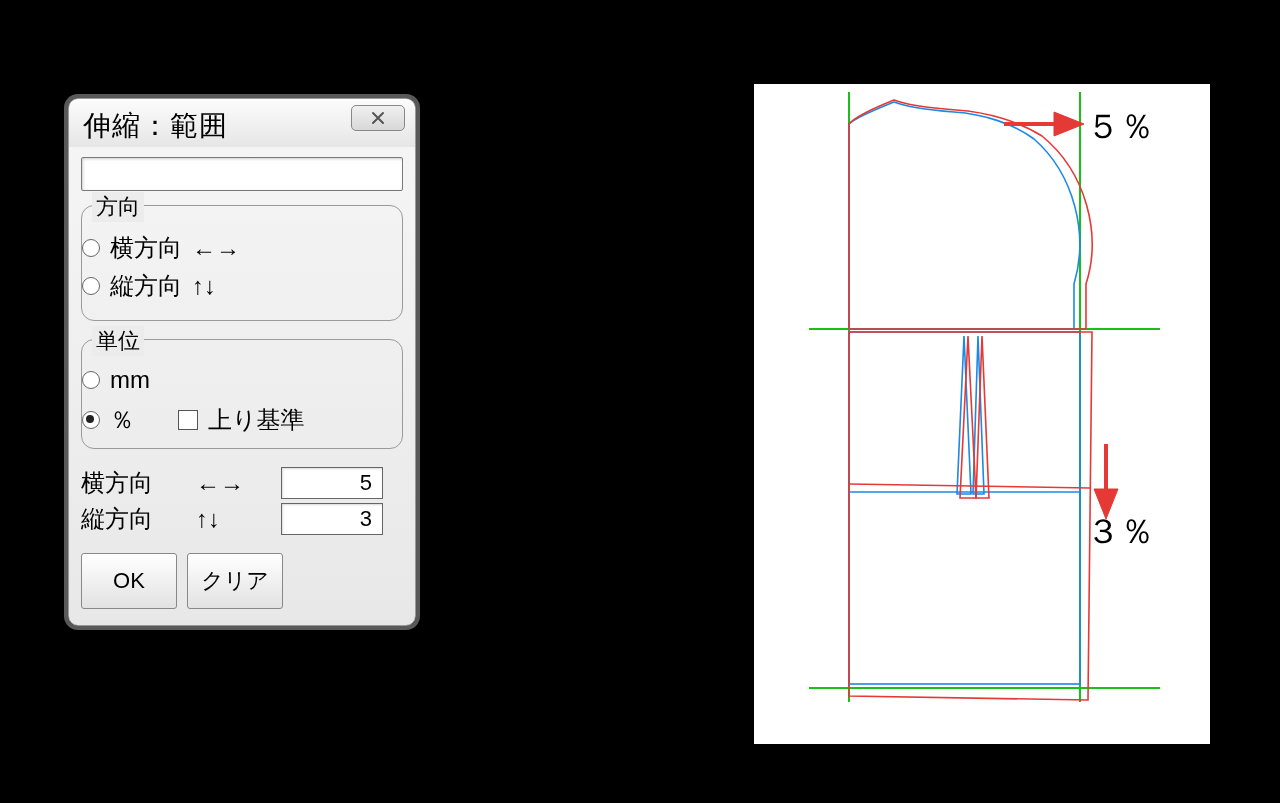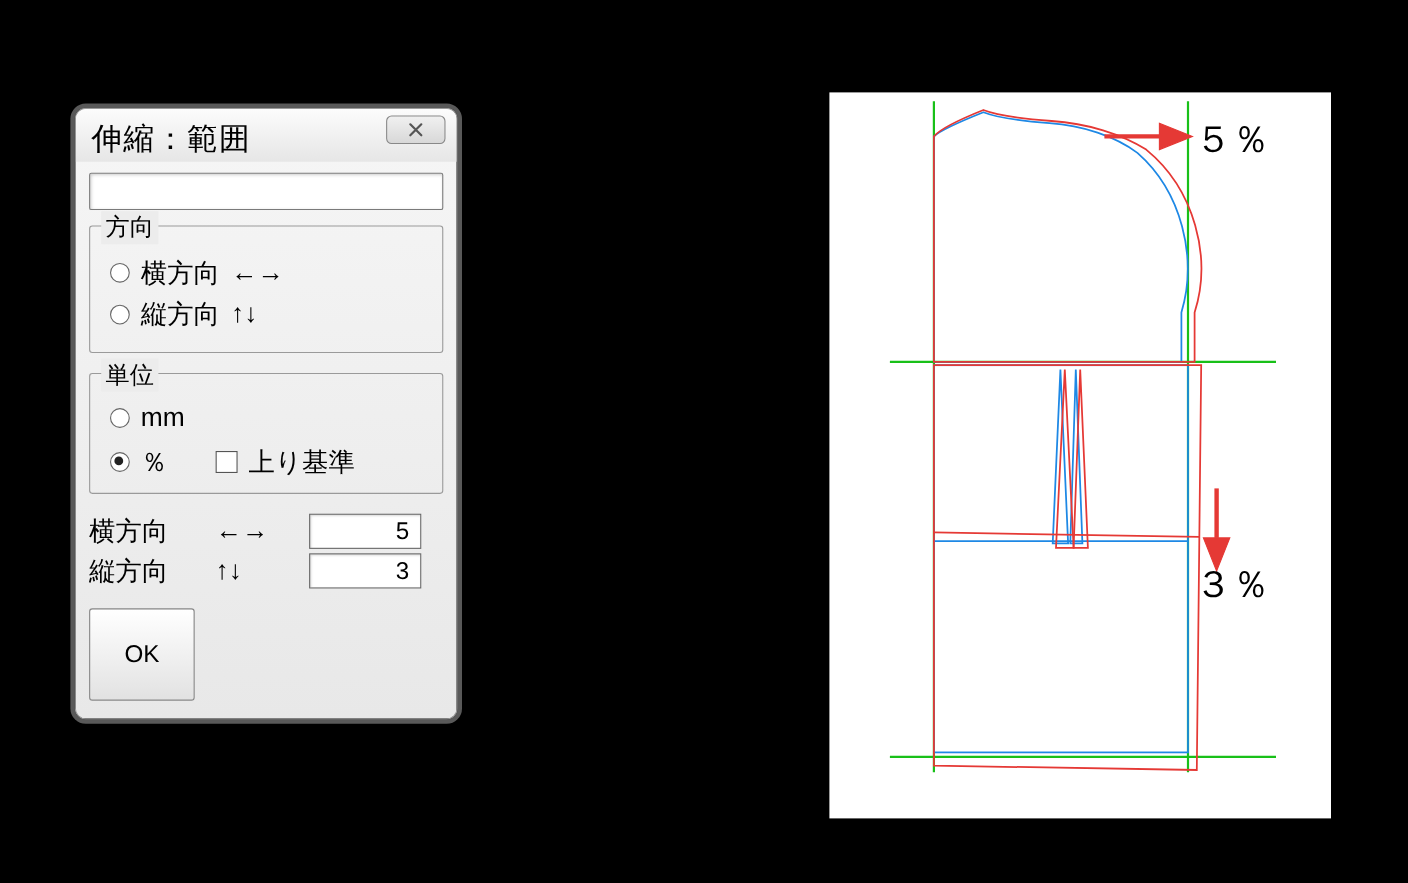--- a/index.html
+++ b/index.html
@@ -64,22 +64,22 @@
     background: #fff;
     border: 1px solid #7a7a7a;
     border-radius: 2px;
     box-shadow: inset 1px 1px 3px rgba(0,0,0,0.2);
     margin-bottom: 14px;
   }
 
   .groupbox {
     position: relative;
     border: 1px solid #9a9a9a;
-    border-radius: 3px;
-    padding: 20px 10px 12px 18px;
+    border-radius: 13px;
+    padding: 20px 10px 12px 0;
     margin-bottom: 18px;
   }
   .groupbox .legend {
     position: absolute;
     top: -14px;
     left: 10px;
     background: #ececec;
     padding: 0 4px;
     font-size: 22px;
   }
@@ -152,21 +152,21 @@
   .btn {
     flex: 0 0 auto;
     min-width: 70px;
     height: 46px;
     border:1px solid #888;
     background: linear-gradient(#ffffff,#e2e2e2);
     font-size: 22px;
     display:flex;
     align-items:center;
     justify-content:center;
-    padding: 18px 12px;
+    padding: 4px 12px;
     border-radius:3px;
   }
 
   
   .canvas {
     position:absolute;
     left: 754px;
     top: 84px;
     width: 456px;
     height: 660px;
@@ -241,20 +241,21 @@
       <span class="numbox">5</span>
     </div>
     <div class="value-row">
       <span class="lbl">縦方向</span>
       <span class="arrows">↑↓</span>
       <span class="numbox">3</span>
     </div>
 
     <div class="button-row">
       <div class="btn">OK</div>
+      <div class="btn">クリア</div>
     </div>
   </div>
 </div>
 
 <div class="canvas">
   <svg viewBox="0 0 456 660">
 
     <g stroke="#18c018" stroke-width="2">
 
       <line x1="95" y1="8" x2="95" y2="618"></line>

